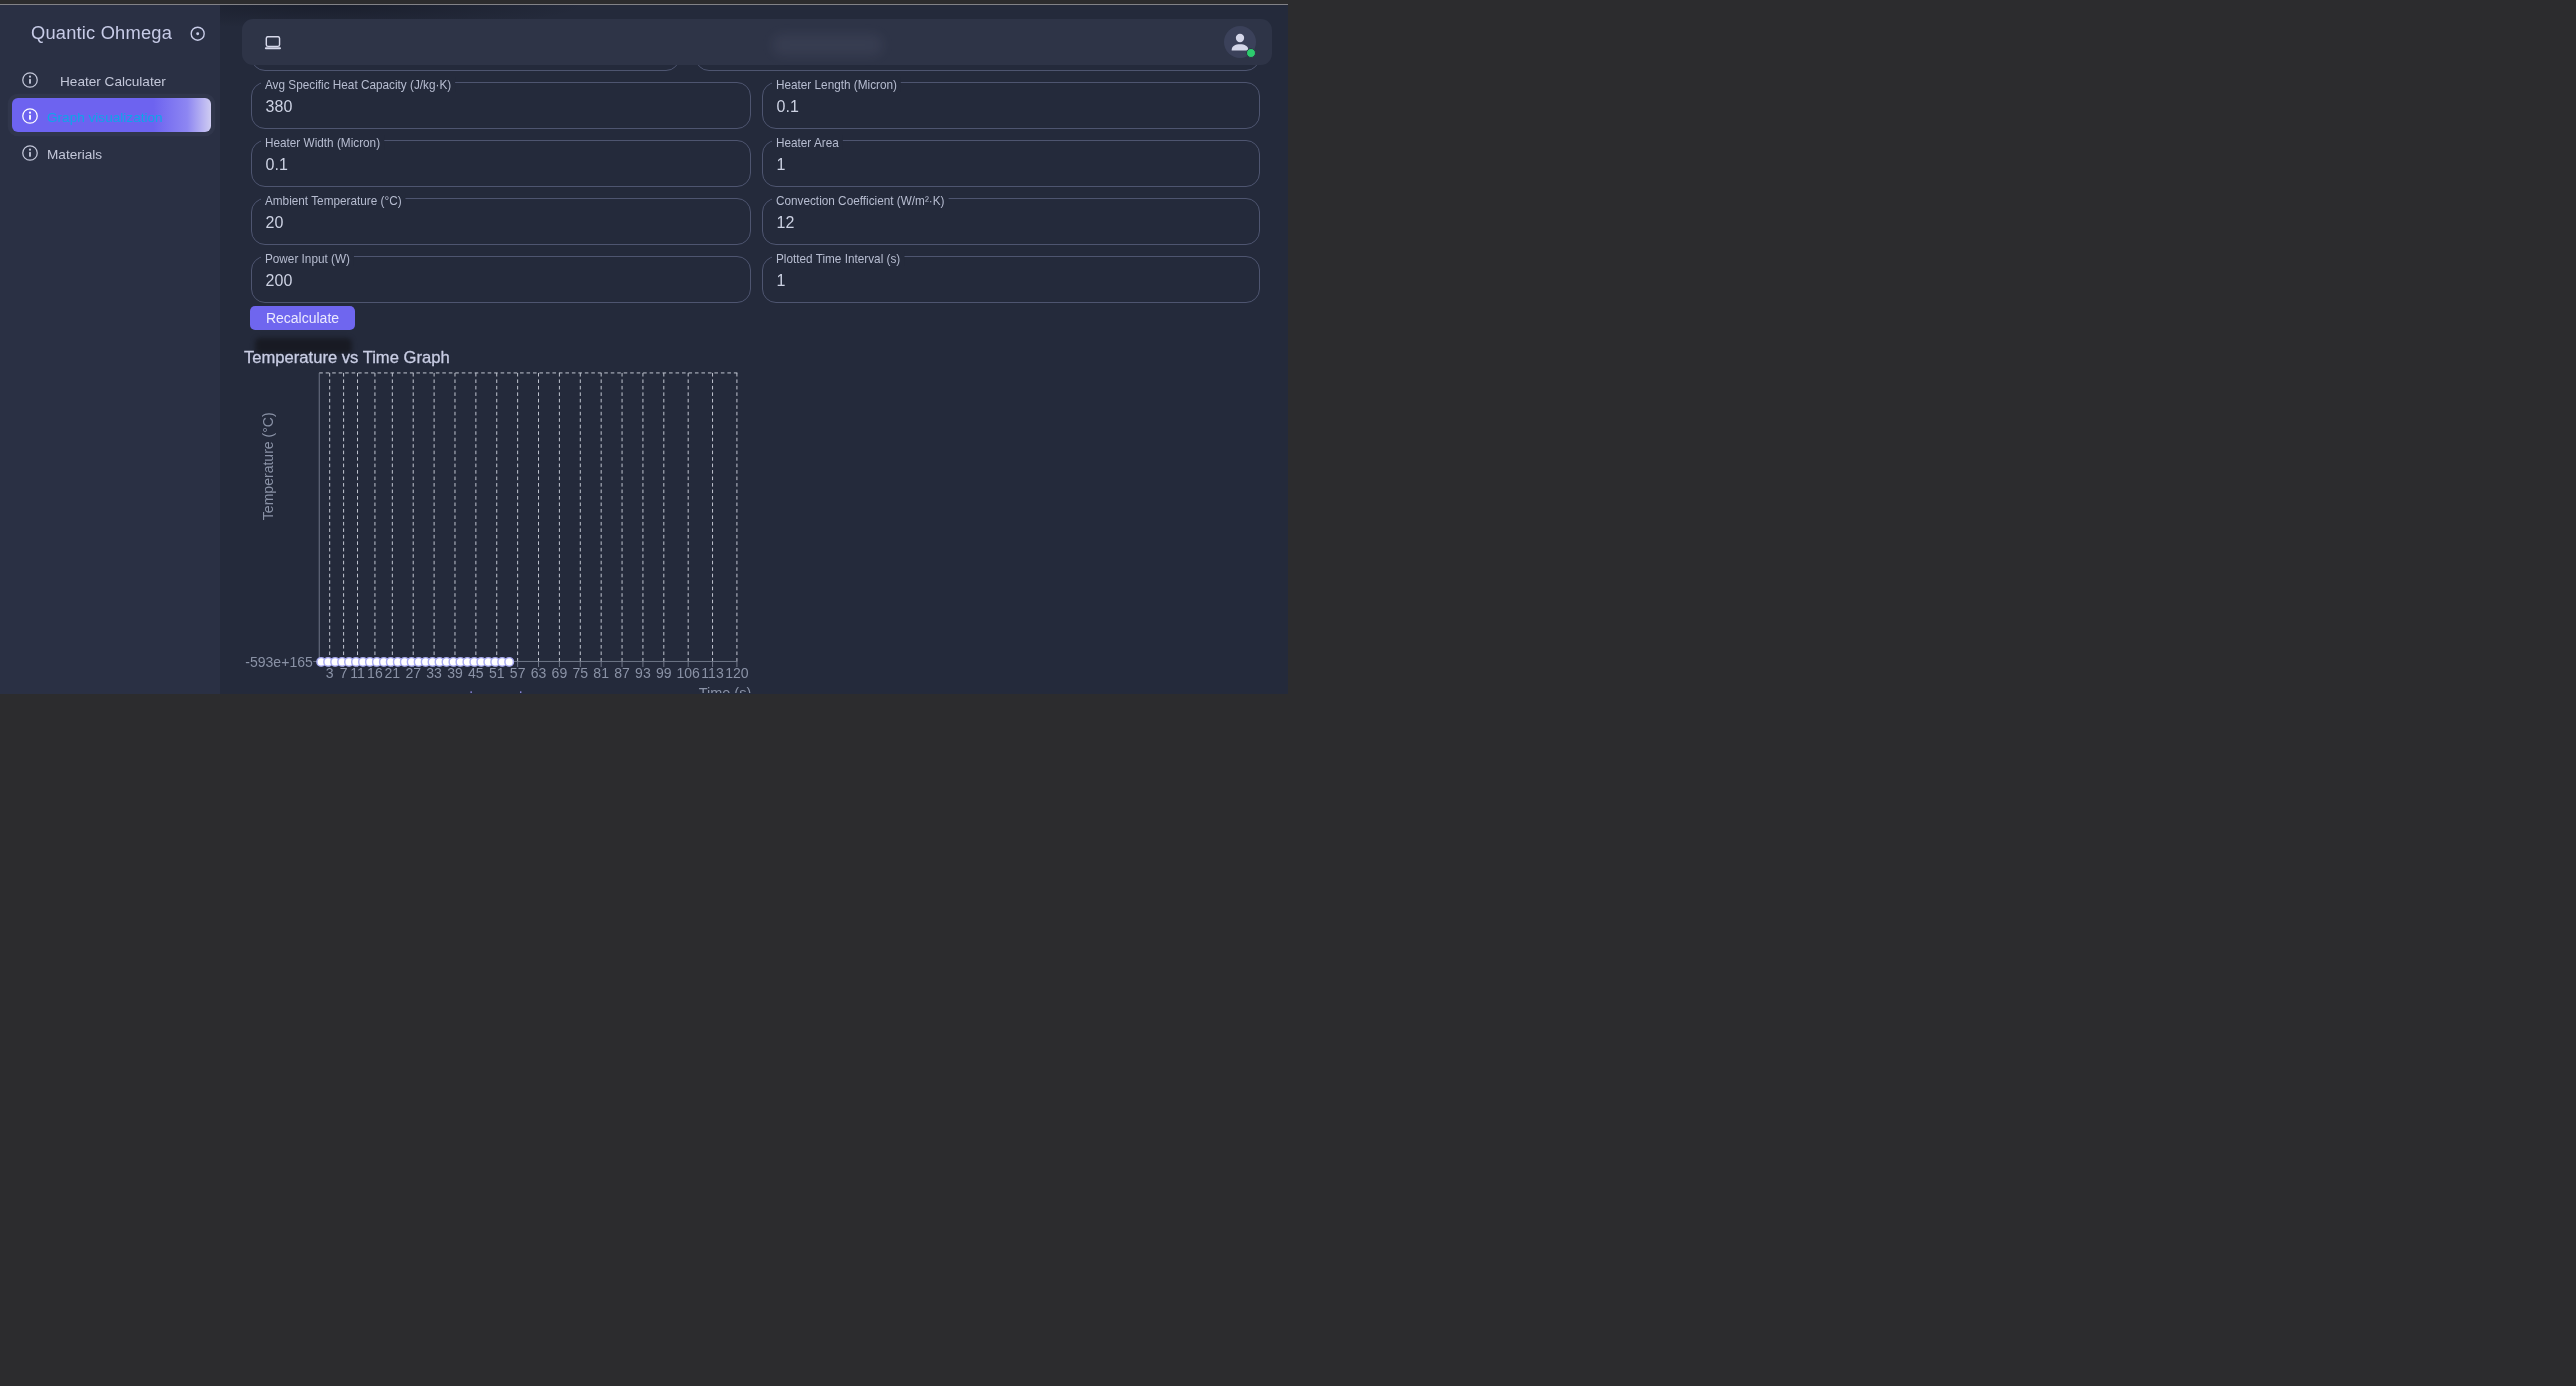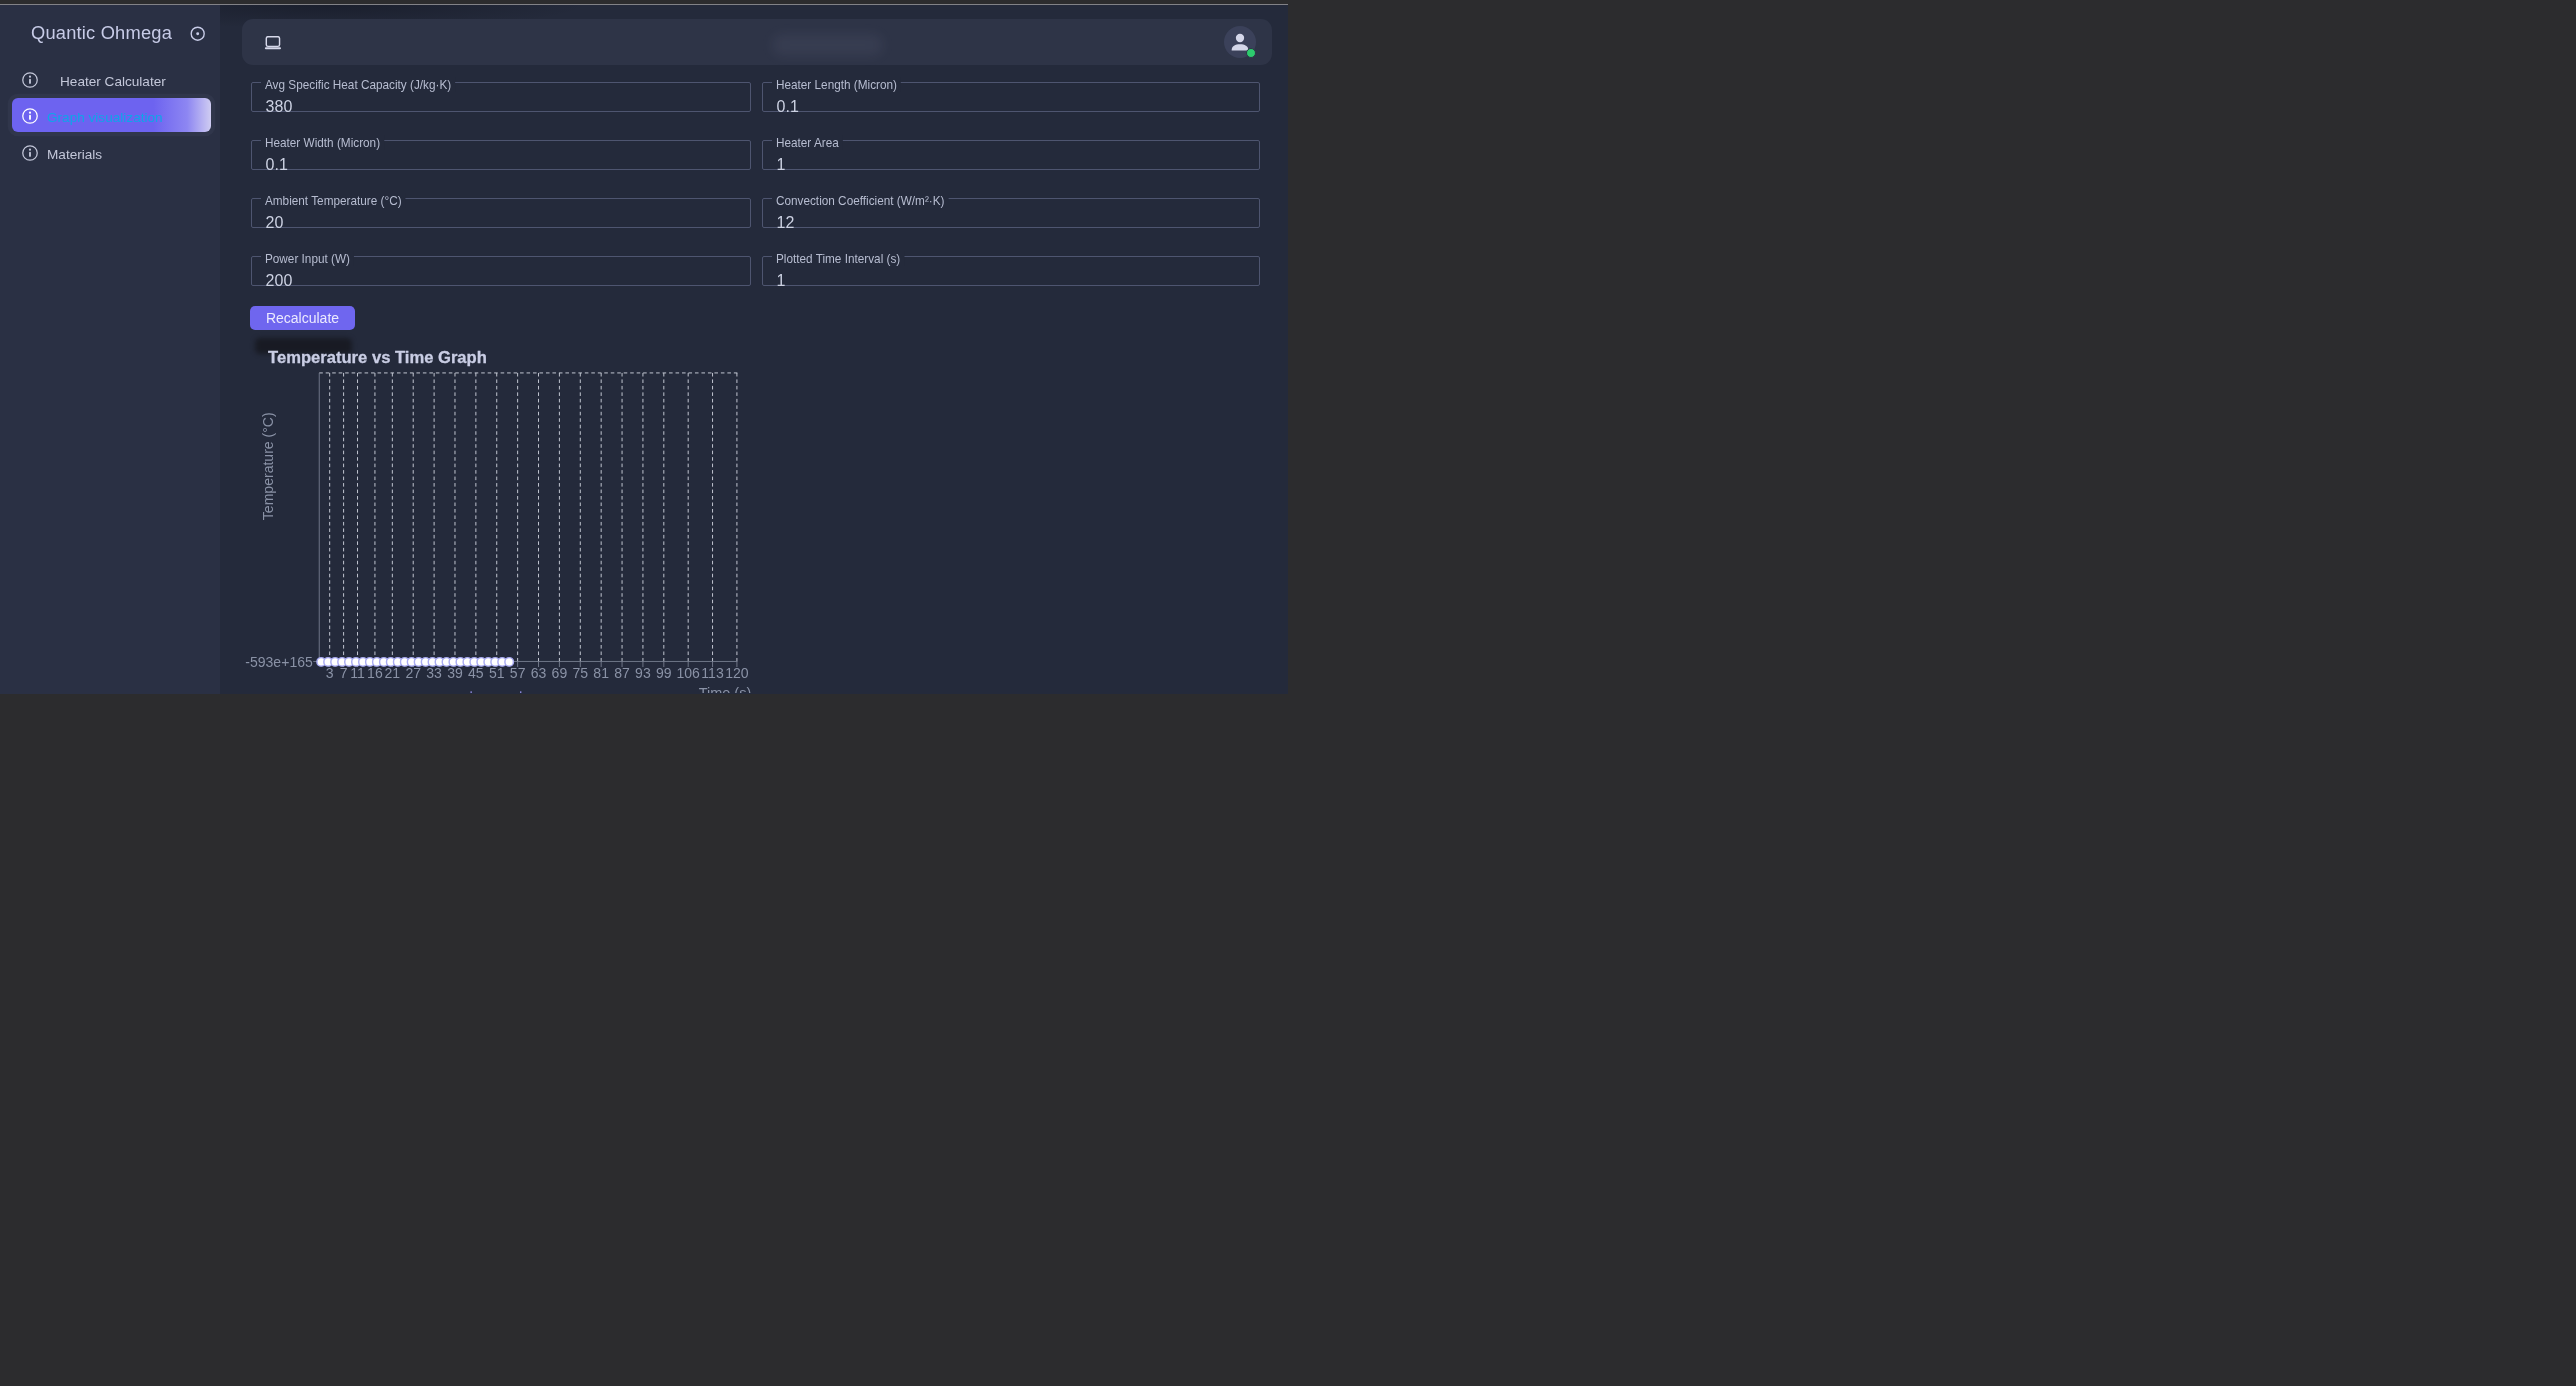--- a/index.html
+++ b/index.html
@@ -11,28 +11,28 @@
 .sidebar{position:absolute;top:4.9px;left:0;width:220px;height:689px;background:#2a3044}
 .title{position:absolute;left:31px;top:22px;font-size:18.3px;font-weight:400;color:#c7cbe7;letter-spacing:0.2px}
 .titleicon{position:absolute;left:190px;top:26.4px}
 .menutext{font-size:13.6px;color:#c3c7d9}
 .pill{position:absolute;left:12px;top:98px;width:199px;height:34px;border-radius:6px;background:linear-gradient(90deg,#6d63f0 0%,#6d63f0 71%,#8d86f2 88%,#cfccf2 100%);box-shadow:0 0 0 4.3px rgba(165,165,205,0.055)}
 .main{position:absolute;left:220px;top:4.9px;width:1068px;height:689px;background:#242a3b}
 .topbar{position:absolute;left:242px;top:19px;width:1030px;height:46px;background:#2e3447;border-radius:11px}
 .smudge{position:absolute;left:772px;top:34px;width:111px;height:22px;background:rgba(220,225,255,0.055);border-radius:10.2px;filter:blur(6px)}
 .avatarbg{position:absolute;left:1224px;top:25.6px;width:32px;height:32px;border-radius:50%;background:#3b415a}
 .greendot{position:absolute;left:1246px;top:48px;width:10.2px;height:10.2px;border-radius:50%;background:#2dcb6e;border:1.9px solid #2e3447}
-.field{position:absolute;height:30px;border:0.9px solid #4e5570;border-radius:2px}
+.field{position:absolute;height:47px;border:0.9px solid #4e5570;border-radius:14px}
 .flabel{position:absolute;top:-6.1px;left:8.5px;background:#242a3b;padding:0 4.3px;font-size:12.8px;color:#b7bdd1;white-space:nowrap;transform:scaleX(0.92);transform-origin:0 50%}
 .fval{position:absolute;left:13.6px;top:15px;font-size:16px;color:#ccd1e2}
 .col1{left:251px;width:500px}
 .col2{left:762px;width:498px}
 .btn{position:absolute;left:250px;top:306px;width:105px;height:24px;background:#6f66ef;border-radius:5.1px;color:#eceafe;font-size:14px;display:flex;align-items:center;justify-content:center}
 .btnshadow{position:absolute;left:255px;top:338px;width:97px;height:16px;background:#171921;border-radius:5.1px;filter:blur(2.6px);opacity:.9}
-.h2{position:absolute;left:268px;top:348px;font-size:16.6px;font-weight:700;color:#c9cde4;-webkit-text-stroke:0.3px #c9cde4}
+.h2{position:absolute;left:244px;top:348px;font-size:16.6px;font-weight:400;color:#c9cde4;-webkit-text-stroke:0.3px #c9cde4}
 svg text{font-family:"Liberation Sans",sans-serif}
 </style>
 </head>
 <body>
 <div class="app"></div>
 <div class="topline"></div>
 <div class="sidebar"></div>
 <div class="main"></div>
 <div class="vignette"></div>
 

